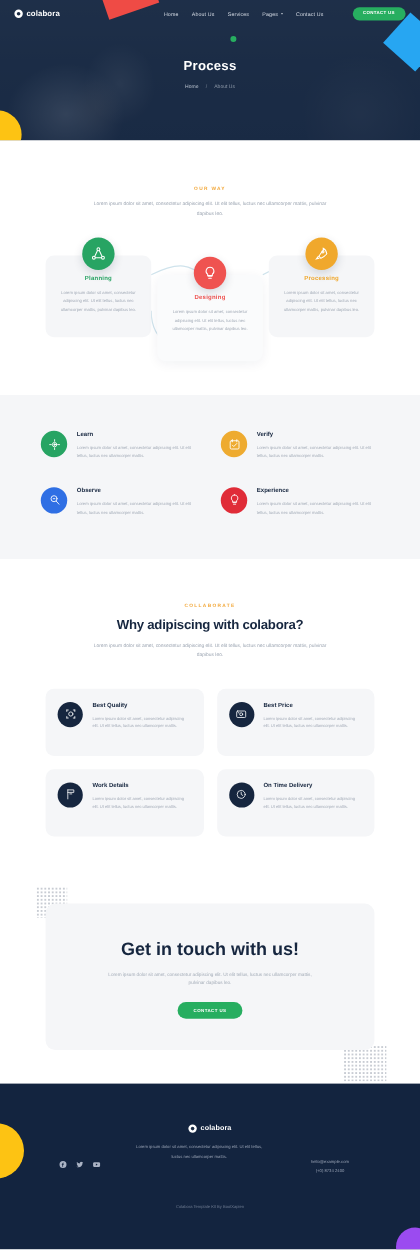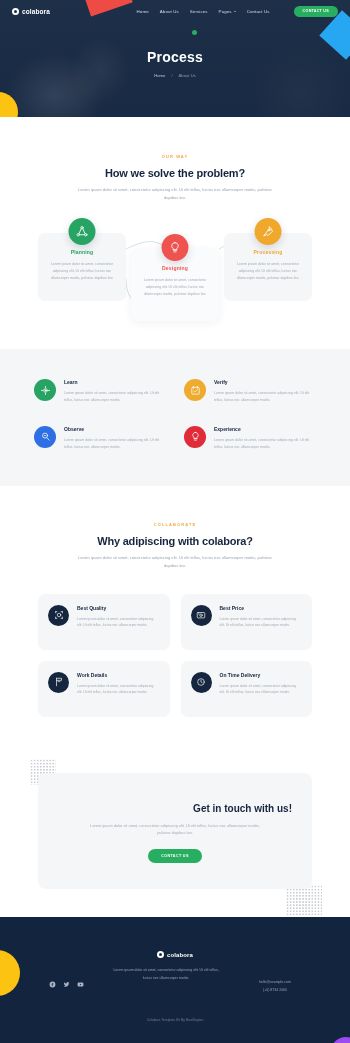--- a/index.html
+++ b/index.html
@@ -84,21 +84,21 @@
     background:#27ae60; color:#fff;
     font-size:3.7px; font-weight:bold; letter-spacing:.25px;
     padding:3.5px 9px; border-radius:9px; border:none;
     white-space:nowrap;
   }
   .hero-body {
     position:relative; z-index:4;
     text-align:center; padding-top:27px;
   }
   .hero-title {
-    color:#fff; font-size:14px; font-weight:bold; letter-spacing:.2px;
+    color:#fff; font-size:11px; font-weight:bold; letter-spacing:.2px;
   }
   .crumbs {
     margin-top:8px; display:flex; justify-content:center; align-items:center; gap:6px;
   }
   .crumb { color:#b9c2cf; font-size:4.2px; }
   .crumb.sep { color:#7b8798; }
   .crumb.active { color:#8d98a8; }
 
   
   .sec-solve { background:#fff; padding:37px 0 30px; position:relative; }
@@ -176,21 +176,21 @@
   }
   .wc-h { color:#16263f; font-size:5px; font-weight:bold; }
   .wc-p { margin-top:5px; color:#a3abb7; font-size:3.4px; line-height:1.95; }
 
   
   .sec-cta { background:#fff; padding:22px 0 28px; position:relative; }
   .cta-box {
     margin:0 38px; background:#f5f6f8; border-radius:8px;
     padding:30px 20px 26px; text-align:center; position:relative; z-index:2;
   }
-  .cta-h { color:#16263f; font-size:10px; font-weight:bold;text-align:right; }
+  .cta-h { color:#16263f; font-size:15px; font-weight:bold; }
   .cta-p { margin:8px auto 0; color:#a3abb7; font-size:3.9px; line-height:1.9; max-width:175px; }
   .cta-btn {
     margin-top:13px; background:#27ae60; color:#fff; border:none;
     font-size:3.7px; font-weight:bold; letter-spacing:.35px;
     padding:5px 13px; border-radius:10px;
   }
   .dots {
     position:absolute; z-index:1;
     background-image:radial-gradient(#c8ccd3 .7px, transparent .75px);
     background-size:3.1px 3.1px;
@@ -268,21 +268,20 @@
       <div class="crumbs">
         <a class="crumb">Home</a>
         <span class="crumb sep">/</span>
         <span class="crumb active">About Us</span>
       </div>
     </div>
   </section>
 
   <section class="sec-solve">
     <div class="eyebrow">OUR WAY</div>
-    <h2 class="h2">How we solve the problem?</h2>
     <p class="lead">Lorem ipsum dolor sit amet, consectetur adipiscing elit. Ut elit tellus, luctus nec ullamcorper mattis, pulvinar dapibus leo.</p>
 
     <div class="steps">
       <svg class="connector" width="350" height="92" viewBox="0 0 350 92">
         <path d="M126 22 C150 10 158 14 172 24" stroke="#cfe3ec" stroke-width="1" fill="none"></path>
         <path d="M219 22 C240 10 248 14 262 24" stroke="#cfe3ec" stroke-width="1" fill="none"></path>
         <path d="M126 52 C126 82 150 86 176 86" stroke="#cfe3ec" stroke-width="1" fill="none"></path>
       </svg>
 
       <div class="step-card step-1">

